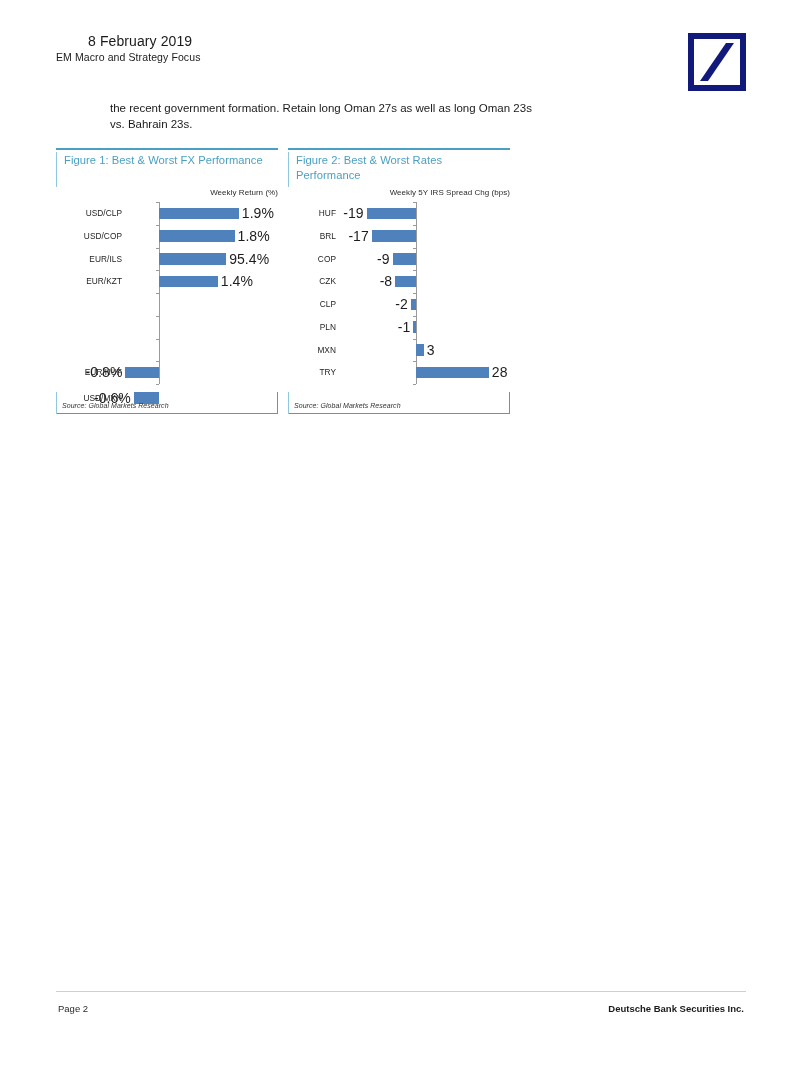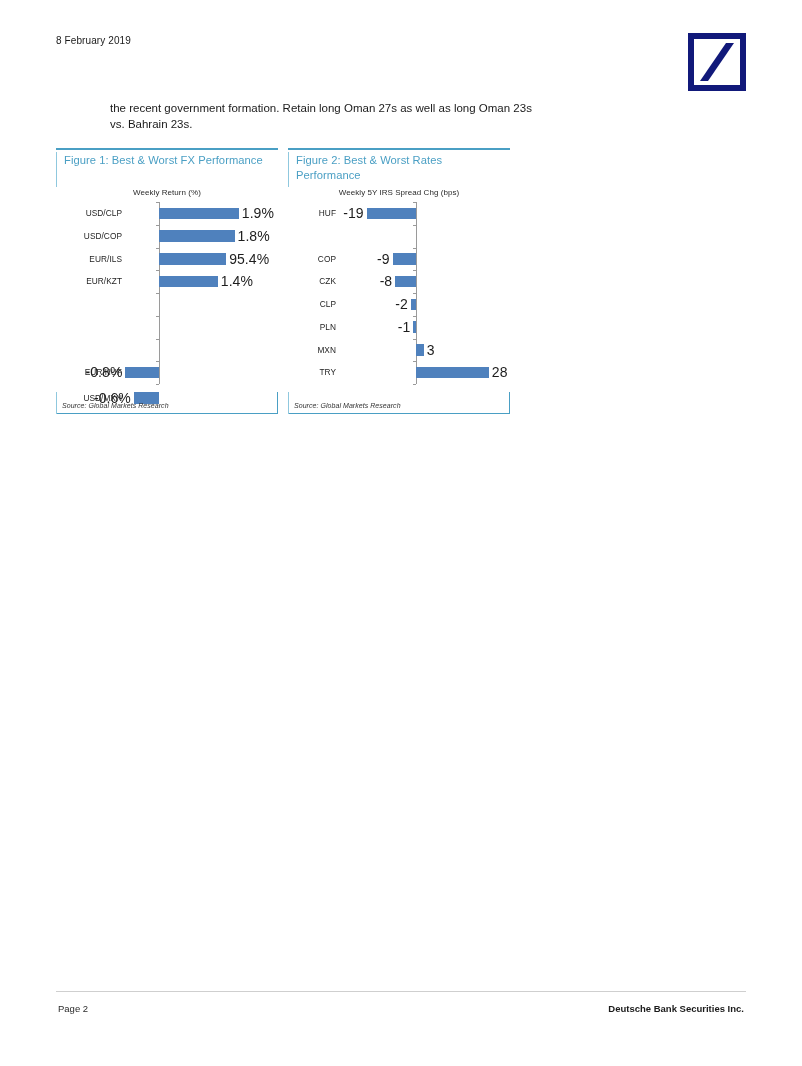--- a/index.html
+++ b/index.html
@@ -19,24 +19,25 @@
 
   
   .header {
     position: absolute;
     left: 56px;
     top: 33px;
     width: 690px;
     height: 62px;
   }
   .header-date {
-    font-size: 10px;
+    font-size: 14px;
     color: #1a1a1a;
     line-height: 16px;
     letter-spacing: 0.1px;
+    margin-left: 32px;
   }
   .header-title {
     font-size: 10.5px;
     color: #1a1a1a;
     line-height: 16px;
     letter-spacing: 0.1px;
   }
   .db-logo {
     position: absolute;
     right: 0px;
@@ -146,21 +147,21 @@
     position: absolute;
     left: 0;
     top: 40px;
     width: 222px;
     height: 200px;
   }
   .chart-subtitle {
     position: absolute;
     top: 0;
     width: 222px;
-    text-align: center;
+    text-align: right;
     font-size: 8px;
     color: #2b2b2b;
     letter-spacing: 0.05px;
   }
   .plot {
     position: absolute;
     top: 14px;
     left: 0;
     width: 222px;
     height: 182px;
@@ -237,20 +238,21 @@
     font-weight: bold;
   }
 </style>
 </head>
 <body>
 
 <div class="page">
 
   <div class="header">
     <div class="header-date">8 February 2019</div>
+    <div class="header-title">EM Macro and Strategy Focus</div>
 
     <div class="db-logo">
       <div class="db-logo-inner"></div>
       <svg class="db-logo-slash" viewBox="0 0 46 46">
         <polygon points="32,4 40,4 14,42 6,42" fill="#11197a"></polygon>
       </svg>
     </div>
   </div>
 
   <div class="body-copy">the recent government formation. Retain long Oman 27s as well as long Oman 23s vs. Bahrain 23s.</div>
@@ -326,20 +328,25 @@
       <div class="chart-subtitle">Weekly 5Y IRS  Spread Chg (bps)</div>
       <div class="plot" id="plot-2">
           <div class="axis-line" style="left: 128px;"></div>
           <div class="tick" style="left: 124.8px; top: 22.75px;"></div>
           <div class="bar-row" style="top: 0px;">
             <div class="cat-label" style="width: 48px;">HUF</div>
             <div class="bar" style="background: rgb(79, 129, 189); left: 78.6px; width: 49.4px;"></div>
             <div class="val-label" style="left: 75.6px; transform: translateX(-100%);">-19</div>
           </div>
           <div class="tick" style="left: 124.8px; top: 45.5px;"></div>
+          <div class="bar-row" style="top: 22.75px;">
+            <div class="cat-label" style="width: 48px;">BRL</div>
+            <div class="bar" style="background: rgb(79, 129, 189); left: 83.8px; width: 44.2px;"></div>
+            <div class="val-label" style="left: 80.8px; transform: translateX(-100%);">-17</div>
+          </div>
           <div class="tick" style="left: 124.8px; top: 68.25px;"></div>
           <div class="bar-row" style="top: 45.5px;">
             <div class="cat-label" style="width: 48px;">COP</div>
             <div class="bar" style="background: rgb(79, 129, 189); left: 104.6px; width: 23.4px;"></div>
             <div class="val-label" style="left: 101.6px; transform: translateX(-100%);">-9</div>
           </div>
           <div class="tick" style="left: 124.8px; top: 91px;"></div>
           <div class="bar-row" style="top: 68.25px;">
             <div class="cat-label" style="width: 48px;">CZK</div>
             <div class="bar" style="background: rgb(79, 129, 189); left: 107.2px; width: 20.8px;"></div>

